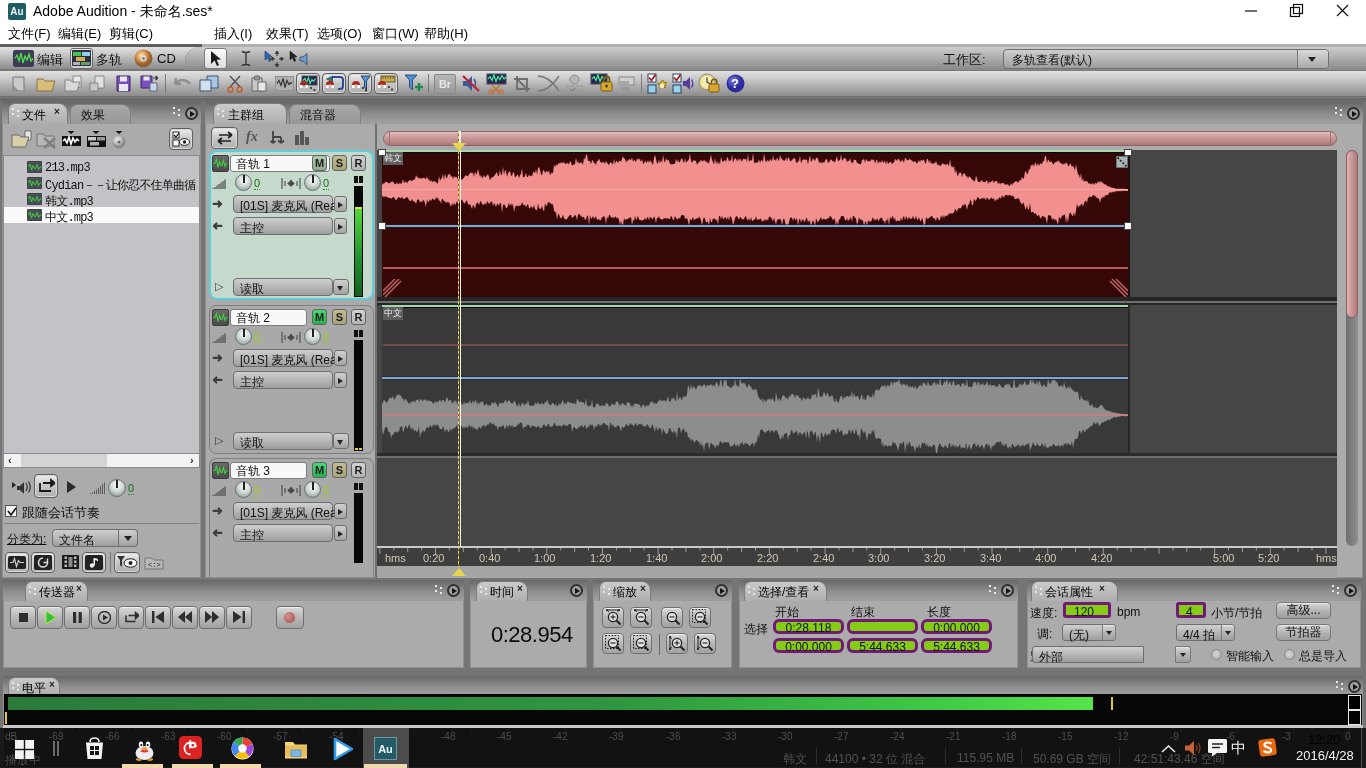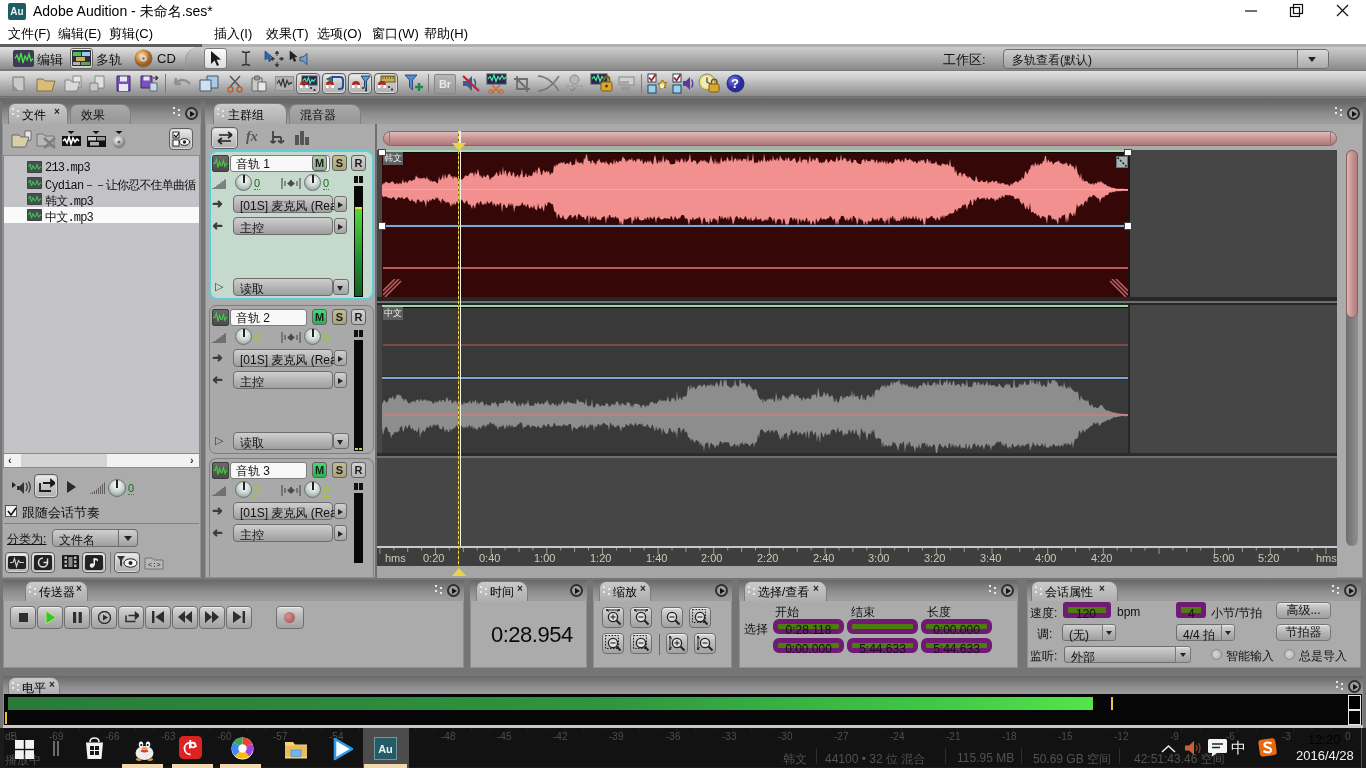--- a/index.html
+++ b/index.html
@@ -1,21 +1,21 @@
 <!DOCTYPE html>
 <html><head><meta charset="utf-8">
 <style>
 *{margin:0;padding:0;box-sizing:border-box;}
 html,body{width:1366px;height:768px;overflow:hidden;background:#7a7a7a;font-family:"Liberation Sans",sans-serif;}
 .a{position:absolute;}
 .tx{position:absolute;white-space:nowrap;}
 .grad{background:linear-gradient(180deg,#e2e2e2 0%,#c2c2c2 40%,#a6a6a6 70%,#8d8d8d 100%);}
 .combo{position:absolute;background:linear-gradient(180deg,#cfcfcf,#a8a8a8 80%,#9e9e9e);border:1px solid #6e6e6e;border-radius:4px;}
 .btn3d{position:absolute;background:linear-gradient(180deg,#d6d6d6,#b2b2b2 55%,#9f9f9f);border:1px solid #777;border-radius:4px;box-shadow:0 1px 1px rgba(255,255,255,.5) inset;}
-.wbox{position:absolute;background:#4d7c0f;border:5px solid #701a75;border-radius:3px;}
+.wbox{position:absolute;background:#84cc16;border:3px solid #701a75;border-radius:3px;}
 .ptab{position:absolute;height:21px;background:linear-gradient(180deg,#cacaca,#adadad);border:1px solid #7c7c7c;border-bottom:none;border-radius:7px 9px 0 0;color:#111;font-size:12px;}
 .ptabi{position:absolute;height:20px;background:linear-gradient(180deg,#a8a8a8,#979797);border:1px solid #818181;border-bottom:none;border-radius:7px 9px 0 0;color:#1a1a1a;font-size:12px;}
 .pbody{position:absolute;background:#ababab;border:1px solid #8f8f8f;border-top:none;}
 .tbar{position:absolute;background:linear-gradient(180deg,#686868,#8f8f8f 60%,#9e9e9e);border-bottom:1px solid #9c9c9c;}
 .pmenu{position:absolute;width:13px;height:13px;border-radius:50%;background:#9e9e9e;border:2px solid #2e2e2e;}
 .pmenu:after{content:"";position:absolute;left:3px;top:1.5px;border-left:5px solid #111;border-top:3px solid transparent;border-bottom:3px solid transparent;}
 .dots{position:absolute;width:9px;height:12px;background:radial-gradient(circle 1.3px at 2px 2px,#e8e8e8 55%,transparent 60%),radial-gradient(circle 1.3px at 7px 4px,#e8e8e8 55%,transparent 60%),radial-gradient(circle 1.3px at 2px 7px,#e8e8e8 55%,transparent 60%),radial-gradient(circle 1.3px at 7px 9px,#e8e8e8 55%,transparent 60%);}
 .knob{position:absolute;width:17px;height:17px;border-radius:50%;background:radial-gradient(circle at 8px 5px,#fdfdfd,#cfd8d4 45%,#9fb0ac 75%,#7c8c88);border:1px solid #687470;}
 .knob:after{content:"";position:absolute;left:7px;top:0px;width:2px;height:8px;background:#1d2420;}
 .g0{color:#156e15;font-size:11px;border-bottom:1px dotted #2e8e2e;line-height:11px;}
@@ -867,21 +867,21 @@
 <div class="btn3d" style="left:1276px;top:602px;width:55px;height:17px;font-size:12px;color:#111;text-align:center;line-height:15px;">高级...</div>
 <div class="tx" style="left:1037px;top:626px;font-size:12px;color:#111;">调:</div>
 <div class="combo" style="left:1062px;top:624px;width:41px;height:17px;border-radius:3px 0 0 3px;font-size:12px;color:#111;padding:2px 0 0 6px;">(无)</div>
 <div class="btn3d" style="left:1102px;top:624px;width:14px;height:17px;border-radius:0 3px 3px 0;"></div>
 <div class="a" style="left:1105.5px;top:631px;width:0;height:0;border-top:4.5px solid #222;border-left:3.5px solid transparent;border-right:3.5px solid transparent;"></div>
 <div class="combo" style="left:1176px;top:624px;width:46px;height:17px;border-radius:3px 0 0 3px;font-size:12px;color:#111;padding:2px 0 0 6px;">4/4 拍</div>
 <div class="btn3d" style="left:1221px;top:624px;width:14px;height:17px;border-radius:0 3px 3px 0;"></div>
 <div class="a" style="left:1224.5px;top:631px;width:0;height:0;border-top:4.5px solid #222;border-left:3.5px solid transparent;border-right:3.5px solid transparent;"></div>
 <div class="btn3d" style="left:1276px;top:624px;width:55px;height:17px;font-size:12px;color:#111;text-align:center;line-height:15px;">节拍器</div>
 <div class="tx" style="left:1030px;top:648px;font-size:12px;color:#111;">监听:</div>
-<div class="combo" style="left:1064px;top:646px;width:112px;height:17px;border-radius:3px 0 0 3px;font-size:12px;color:#111;padding:2px 0 0 6px;">外部</div>
+<div class="combo" style="left:1032px;top:646px;width:112px;height:17px;border-radius:3px 0 0 3px;font-size:12px;color:#111;padding:2px 0 0 6px;">外部</div>
 <div class="btn3d" style="left:1175px;top:646px;width:16px;height:17px;border-radius:0 3px 3px 0;"></div>
 <div class="a" style="left:1179.5px;top:653px;width:0;height:0;border-top:4.5px solid #222;border-left:3.5px solid transparent;border-right:3.5px solid transparent;"></div>
 <div class="a" style="left:1211px;top:649px;width:11px;height:11px;border-radius:50%;background:radial-gradient(circle at 4px 4px,#d8d8d8,#aaa);border:1px solid #888;"></div>
 <div class="tx" style="left:1226px;top:648px;font-size:12px;color:#111;">智能输入</div>
 <div class="a" style="left:1284px;top:649px;width:11px;height:11px;border-radius:50%;background:radial-gradient(circle at 4px 4px,#d8d8d8,#aaa);border:1px solid #888;"></div>
 <div class="tx" style="left:1299px;top:648px;font-size:12px;color:#111;">总是导入</div>
 
 <div class="tbar" style="left:3px;top:676px;width:1360px;height:20px;"></div>
 <div class="ptab" style="left:8px;top:677px;width:52px;height:19px;"></div>
 <div class="dots" style="left:11px;top:681px;"></div>

